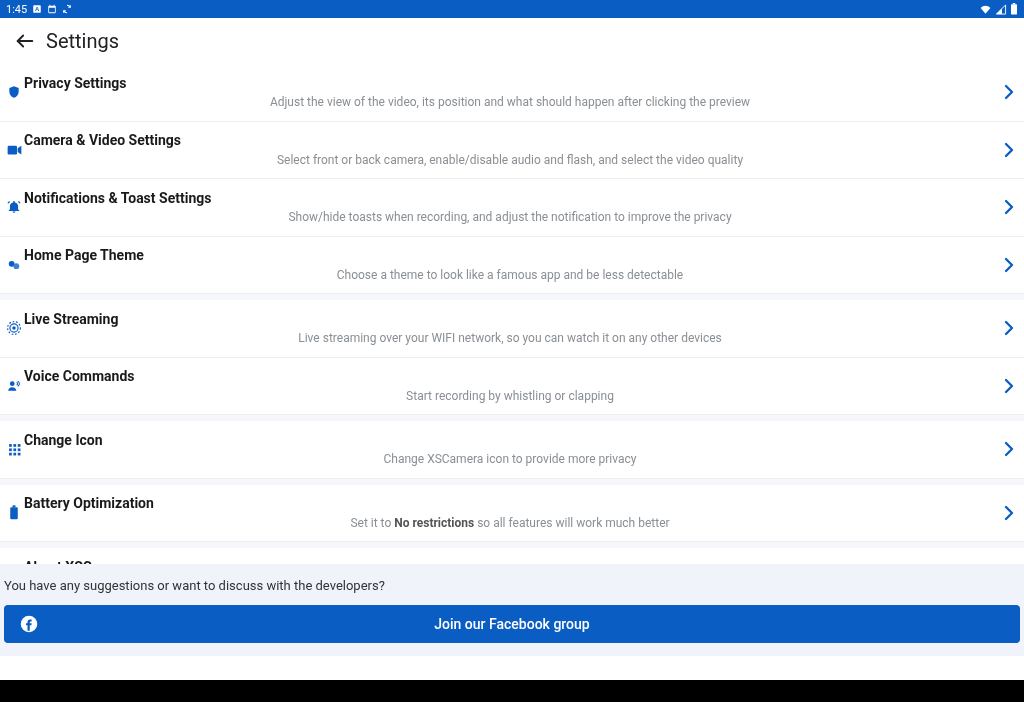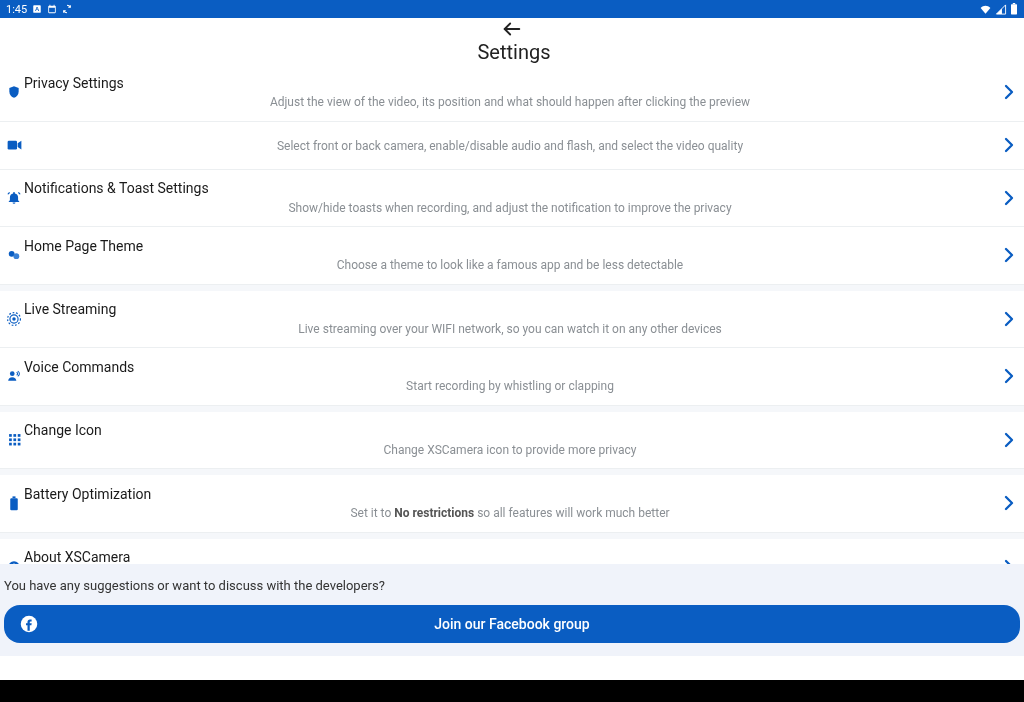--- a/index.html
+++ b/index.html
@@ -22,21 +22,20 @@
     font-size: 11px;
   }
   .status-left { display: flex; align-items: center; gap: 5px; }
   .status-right { display: flex; align-items: center; gap: 3px; }
   .status-ic { display: inline-flex; align-items: center; }
   .header {
     height: 46px;
     display: flex;
     align-items: center;
     padding: 0 8px;
-    flex-direction: column;
   }
   .back-btn {
     width: 34px; height: 34px;
     display: flex; align-items: center; justify-content: center;
     cursor: pointer;
   }
   .header-title {
     font-size: 20px;
     color: #222;
     margin-left: 4px;
@@ -56,21 +55,21 @@
     display: flex;
     align-items: center;
     justify-content: center;
     color: #0a5dc2;
     flex-shrink: 0;
     margin-right: 2px;
   }
   .row-body { flex: 1; min-width: 0; padding-right: 8px; }
   .row-title {
     font-size: 14px;
-    font-weight: 400;
+    font-weight: 700;
     color: #1a1a1a;
     line-height: 1.25;
   }
   .row-sub {
     font-size: 12px;
     color: #8a8f94;
     margin-top: 3px;
     line-height: 1.25;
     text-align: center;
   }
@@ -88,21 +87,21 @@
     padding: 10px 4px 13px 4px;
   }
   .footer-text {
     font-size: 13px;
     color: #333;
     padding: 4px 0 12px 0;
   }
   .fb-btn {
     background: #0a5dc2;
     color: #fff;
-    border-radius: 16px;
+    border-radius: 4px;
     height: 38px;
     display: flex;
     align-items: center;
     position: relative;
     cursor: pointer;
     justify-content: center;
   }
   .fb-icon {
     position: absolute;
     left: 16px;
@@ -196,20 +195,21 @@
   </div>
 
   <div class="row">
     <span class="row-icon">
       <svg width="15" height="12" viewBox="0 0 24 18" fill="#0a5dc2">
           <rect x="1" y="2" width="15" height="14" rx="2"></rect>
           <path d="M17 6l6-4v14l-6-4z"></path>
         </svg>
     </span>
     <div class="row-body">
+      <div class="row-title">Camera &amp; Video Settings</div>
       <div class="row-sub">Select front or back camera, enable/disable audio and flash, and select the video quality</div>
     </div>
     <span class="chevron">
       <svg width="10" height="16" viewBox="0 0 10 16" fill="none" stroke="#0a5dc2" stroke-width="2.3" stroke-linecap="round" stroke-linejoin="round">
           <polyline points="2 2 8 8 2 14"></polyline>
         </svg>
     </span>
   </div>
 
   <div class="row">

